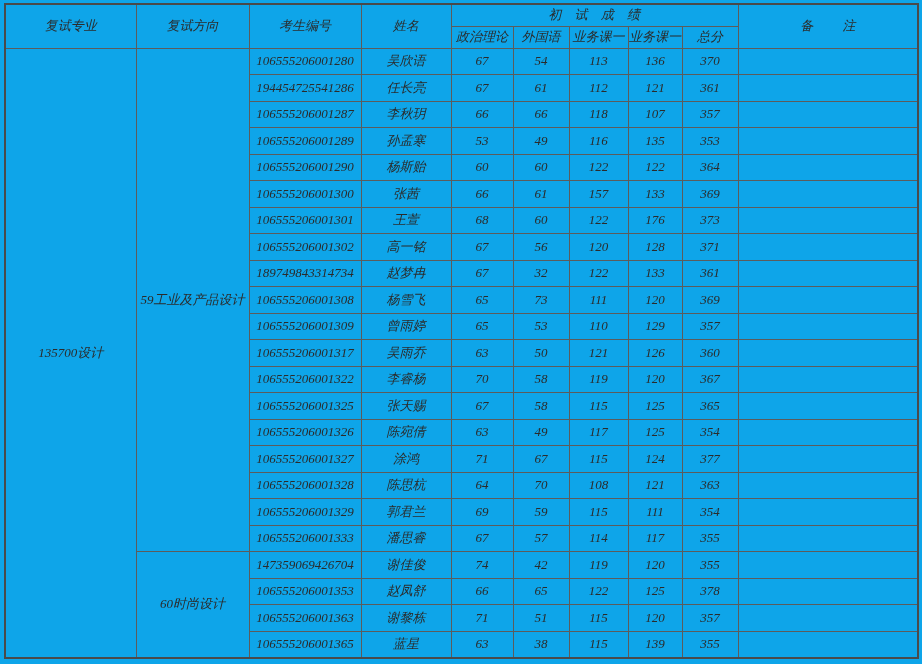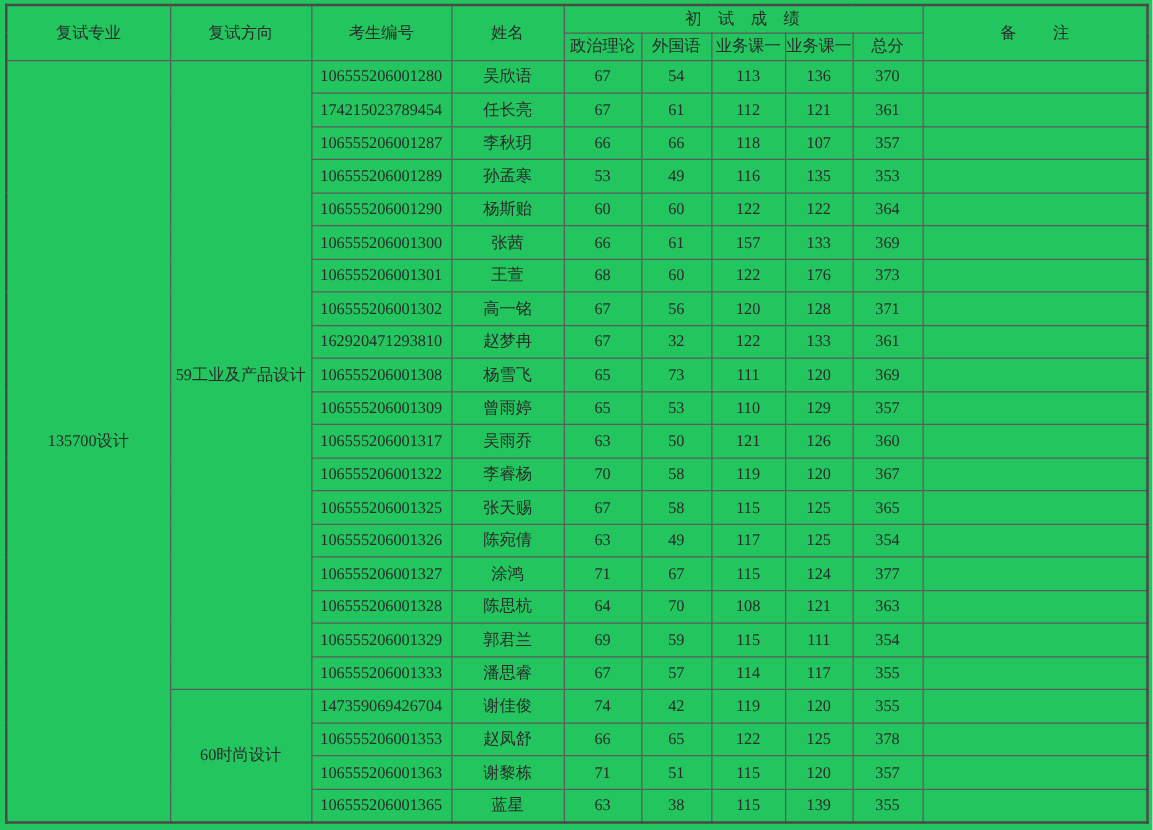--- a/index.html
+++ b/index.html
@@ -9,21 +9,22 @@
     width: 922px;
     height: 664px;
     overflow: hidden;
     font-family: "Liberation Serif", "DejaVu Serif", serif;
     color: #2b2b2b;
   }
   .page {
     position: relative;
     width: 922px;
     height: 664px;
-    background: #22c55e;
+    background: #0ea5e9;
+    font-style: italic;
   }
   table.score-table {
     position: absolute;
     left: 4px;
     top: 3px;
     width: 913px;
     border-collapse: collapse;
     table-layout: fixed;
     border: 2px solid #4a4a4a;
     font-size: 13px;
@@ -98,21 +99,21 @@
           <td>106555206001280</td>
           <td class="name-cell">吴欣语</td>
           <td>67</td>
           <td>54</td>
           <td>113</td>
           <td>136</td>
           <td>370</td>
           <td class="remark-cell"></td>
         </tr>
         <tr>
-          <td>174215023789454</td>
+          <td>194454725541286</td>
           <td class="name-cell">任长亮</td>
           <td>67</td>
           <td>61</td>
           <td>112</td>
           <td>121</td>
           <td>361</td>
           <td class="remark-cell"></td>
         </tr>
         <tr>
           <td>106555206001287</td>
@@ -168,21 +169,21 @@
           <td>106555206001302</td>
           <td class="name-cell">高一铭</td>
           <td>67</td>
           <td>56</td>
           <td>120</td>
           <td>128</td>
           <td>371</td>
           <td class="remark-cell"></td>
         </tr>
         <tr>
-          <td>162920471293810</td>
+          <td>189749843314734</td>
           <td class="name-cell">赵梦冉</td>
           <td>67</td>
           <td>32</td>
           <td>122</td>
           <td>133</td>
           <td>361</td>
           <td class="remark-cell"></td>
         </tr>
         <tr>
           <td>106555206001308</td>

